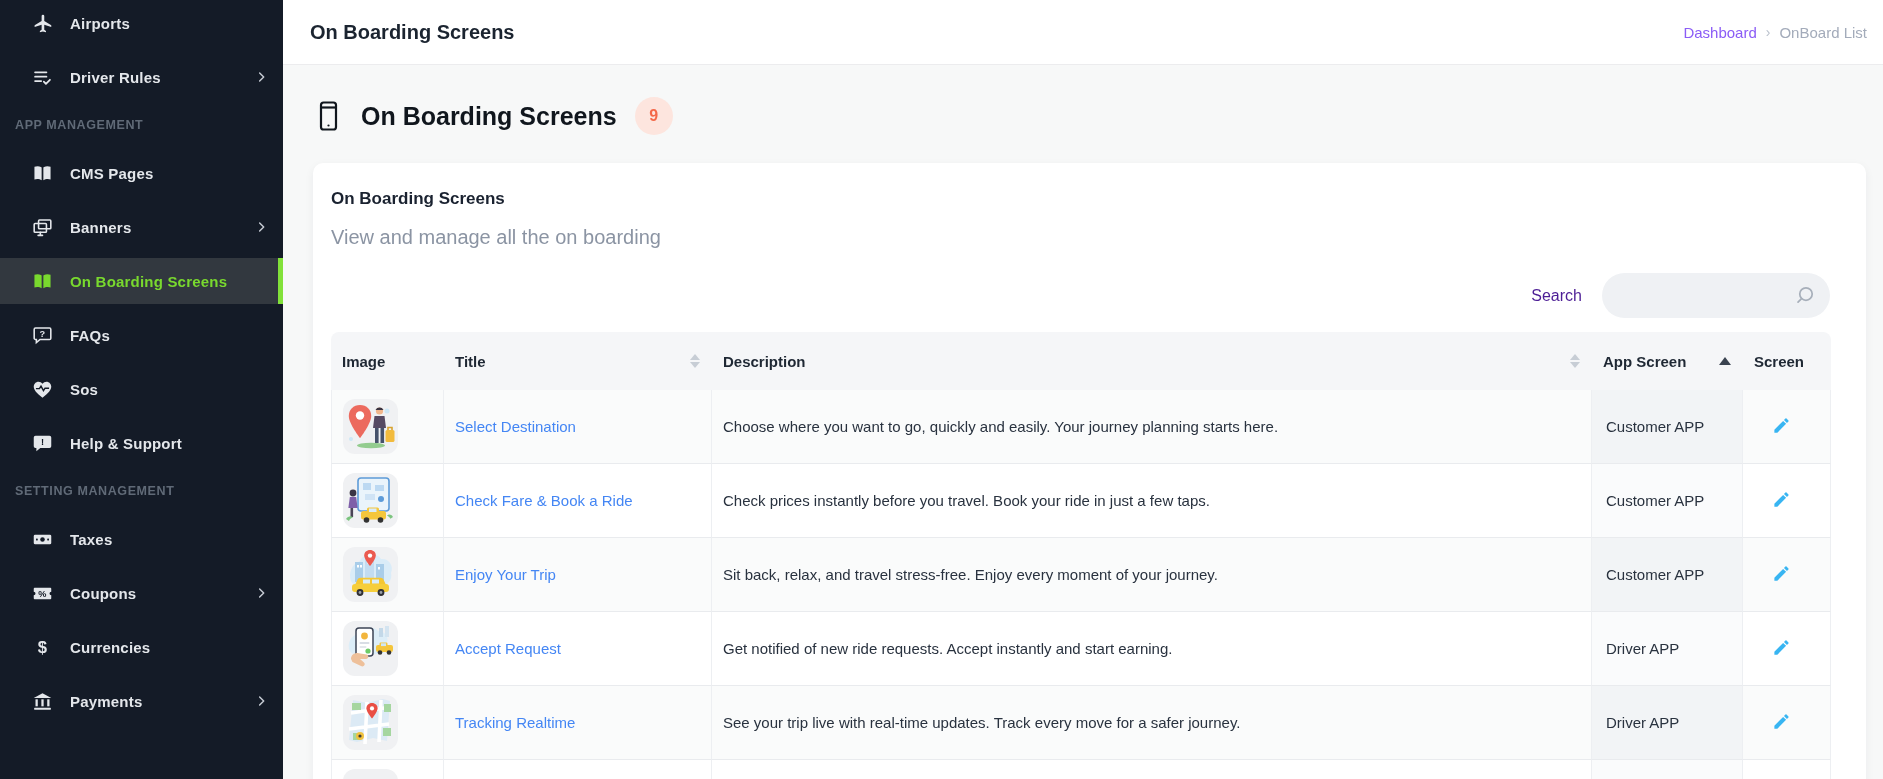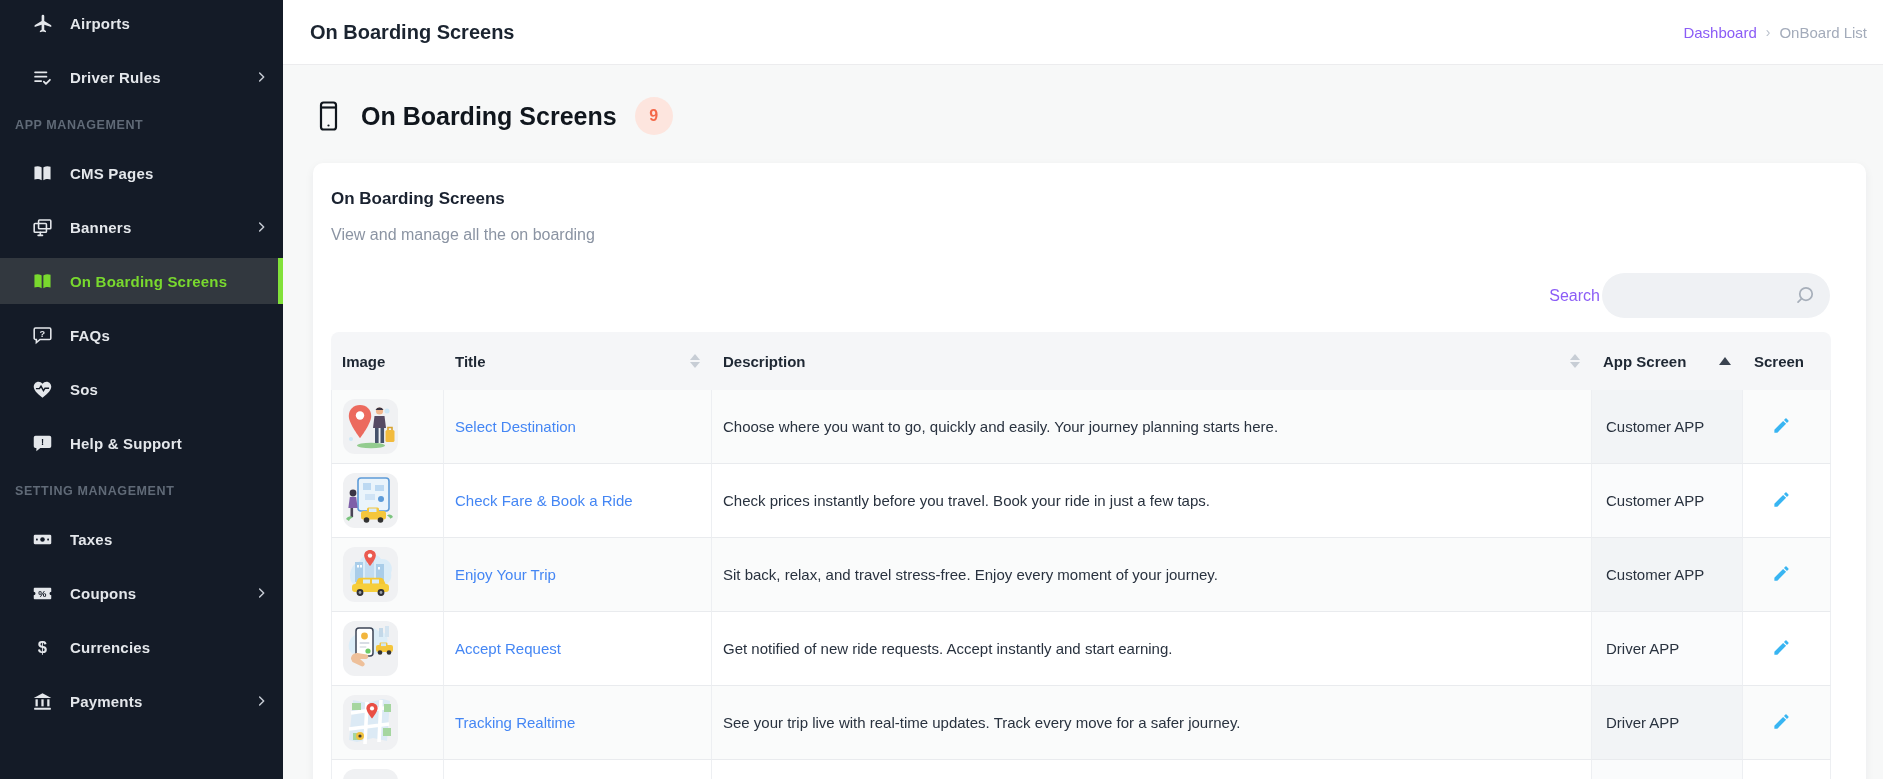--- a/index.html
+++ b/index.html
@@ -56,25 +56,25 @@
     display:flex;align-items:center;justify-content:center;
     background:#fde5de;color:#f4694a;font-size:16px;font-weight:600;
   }
   
   .card{
     position:absolute;left:313px;top:163px;width:1553px;height:720px;
     background:#ffffff;border-radius:10px;box-shadow:0 3px 10px rgba(25,35,55,.06);
     z-index:3;overflow:hidden;
   }
   .card-title{position:absolute;top:26px;left:18px;font-size:17px;font-weight:700;color:#1a2230;}
-  .card-sub{position:absolute;top:63px;left:18px;font-size:16px;color:#8b94a3;}
+  .card-sub{position:absolute;top:63px;left:18px;font-size:20px;color:#8b94a3;}
   .search-row{
     position:absolute;top:110px;right:36px;height:45px;display:flex;align-items:center;
   }
-  .search-row label{font-size:16px;color:#8b5cf6;margin-right:2px;}
+  .search-row label{font-size:16px;color:#4c1d95;margin-right:20px;}
   .search-pill{position:relative;width:228px;height:45px;background:#eff1f4;border-radius:23px;}
   .search-pill input{
     position:absolute;left:18px;top:0;width:170px;height:45px;border:none;outline:none;
     background:transparent;font-size:15px;color:#333;font-family:"Liberation Sans",sans-serif;
   }
   .search-ic{position:absolute;right:13px;top:11px;color:#a7afba;display:flex;}
   
   .tbl-wrap{position:absolute;top:169px;left:18px;width:1500px;}
   table.dt{border-collapse:separate;border-spacing:0;width:1500px;table-layout:fixed;}
   table.dt col.c1{width:113px}table.dt col.c2{width:268px}table.dt col.c3{width:880px}

